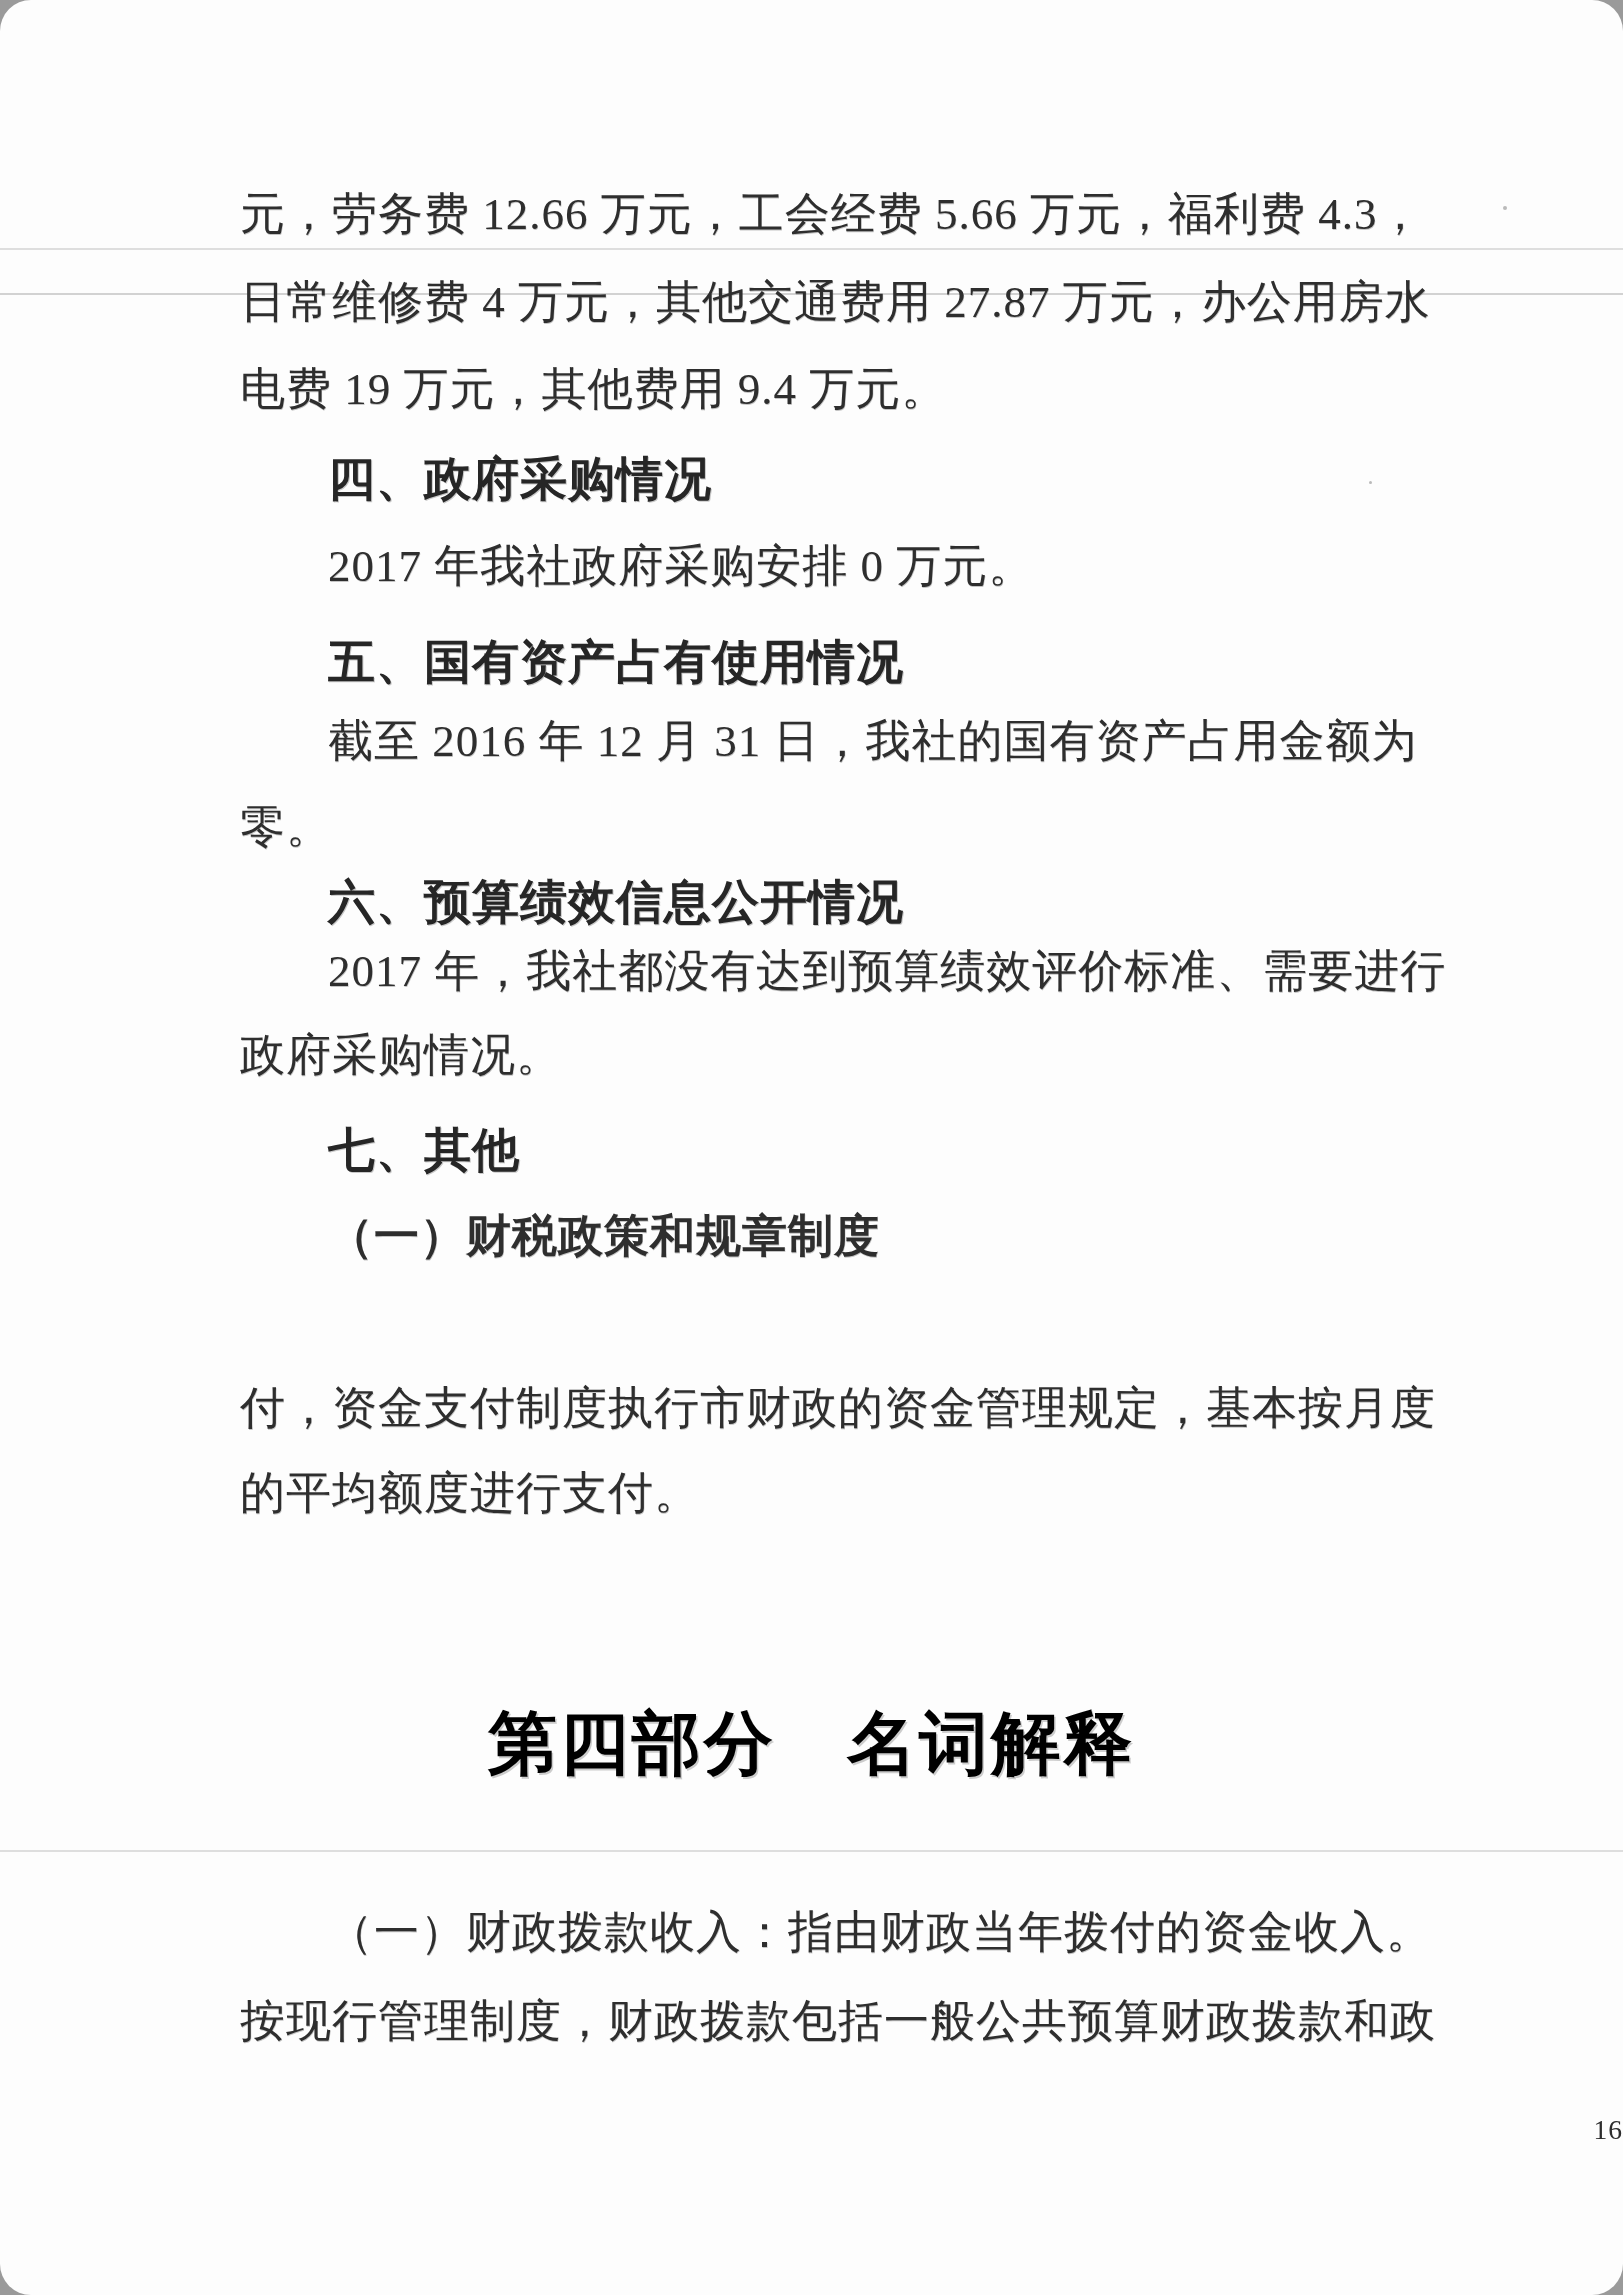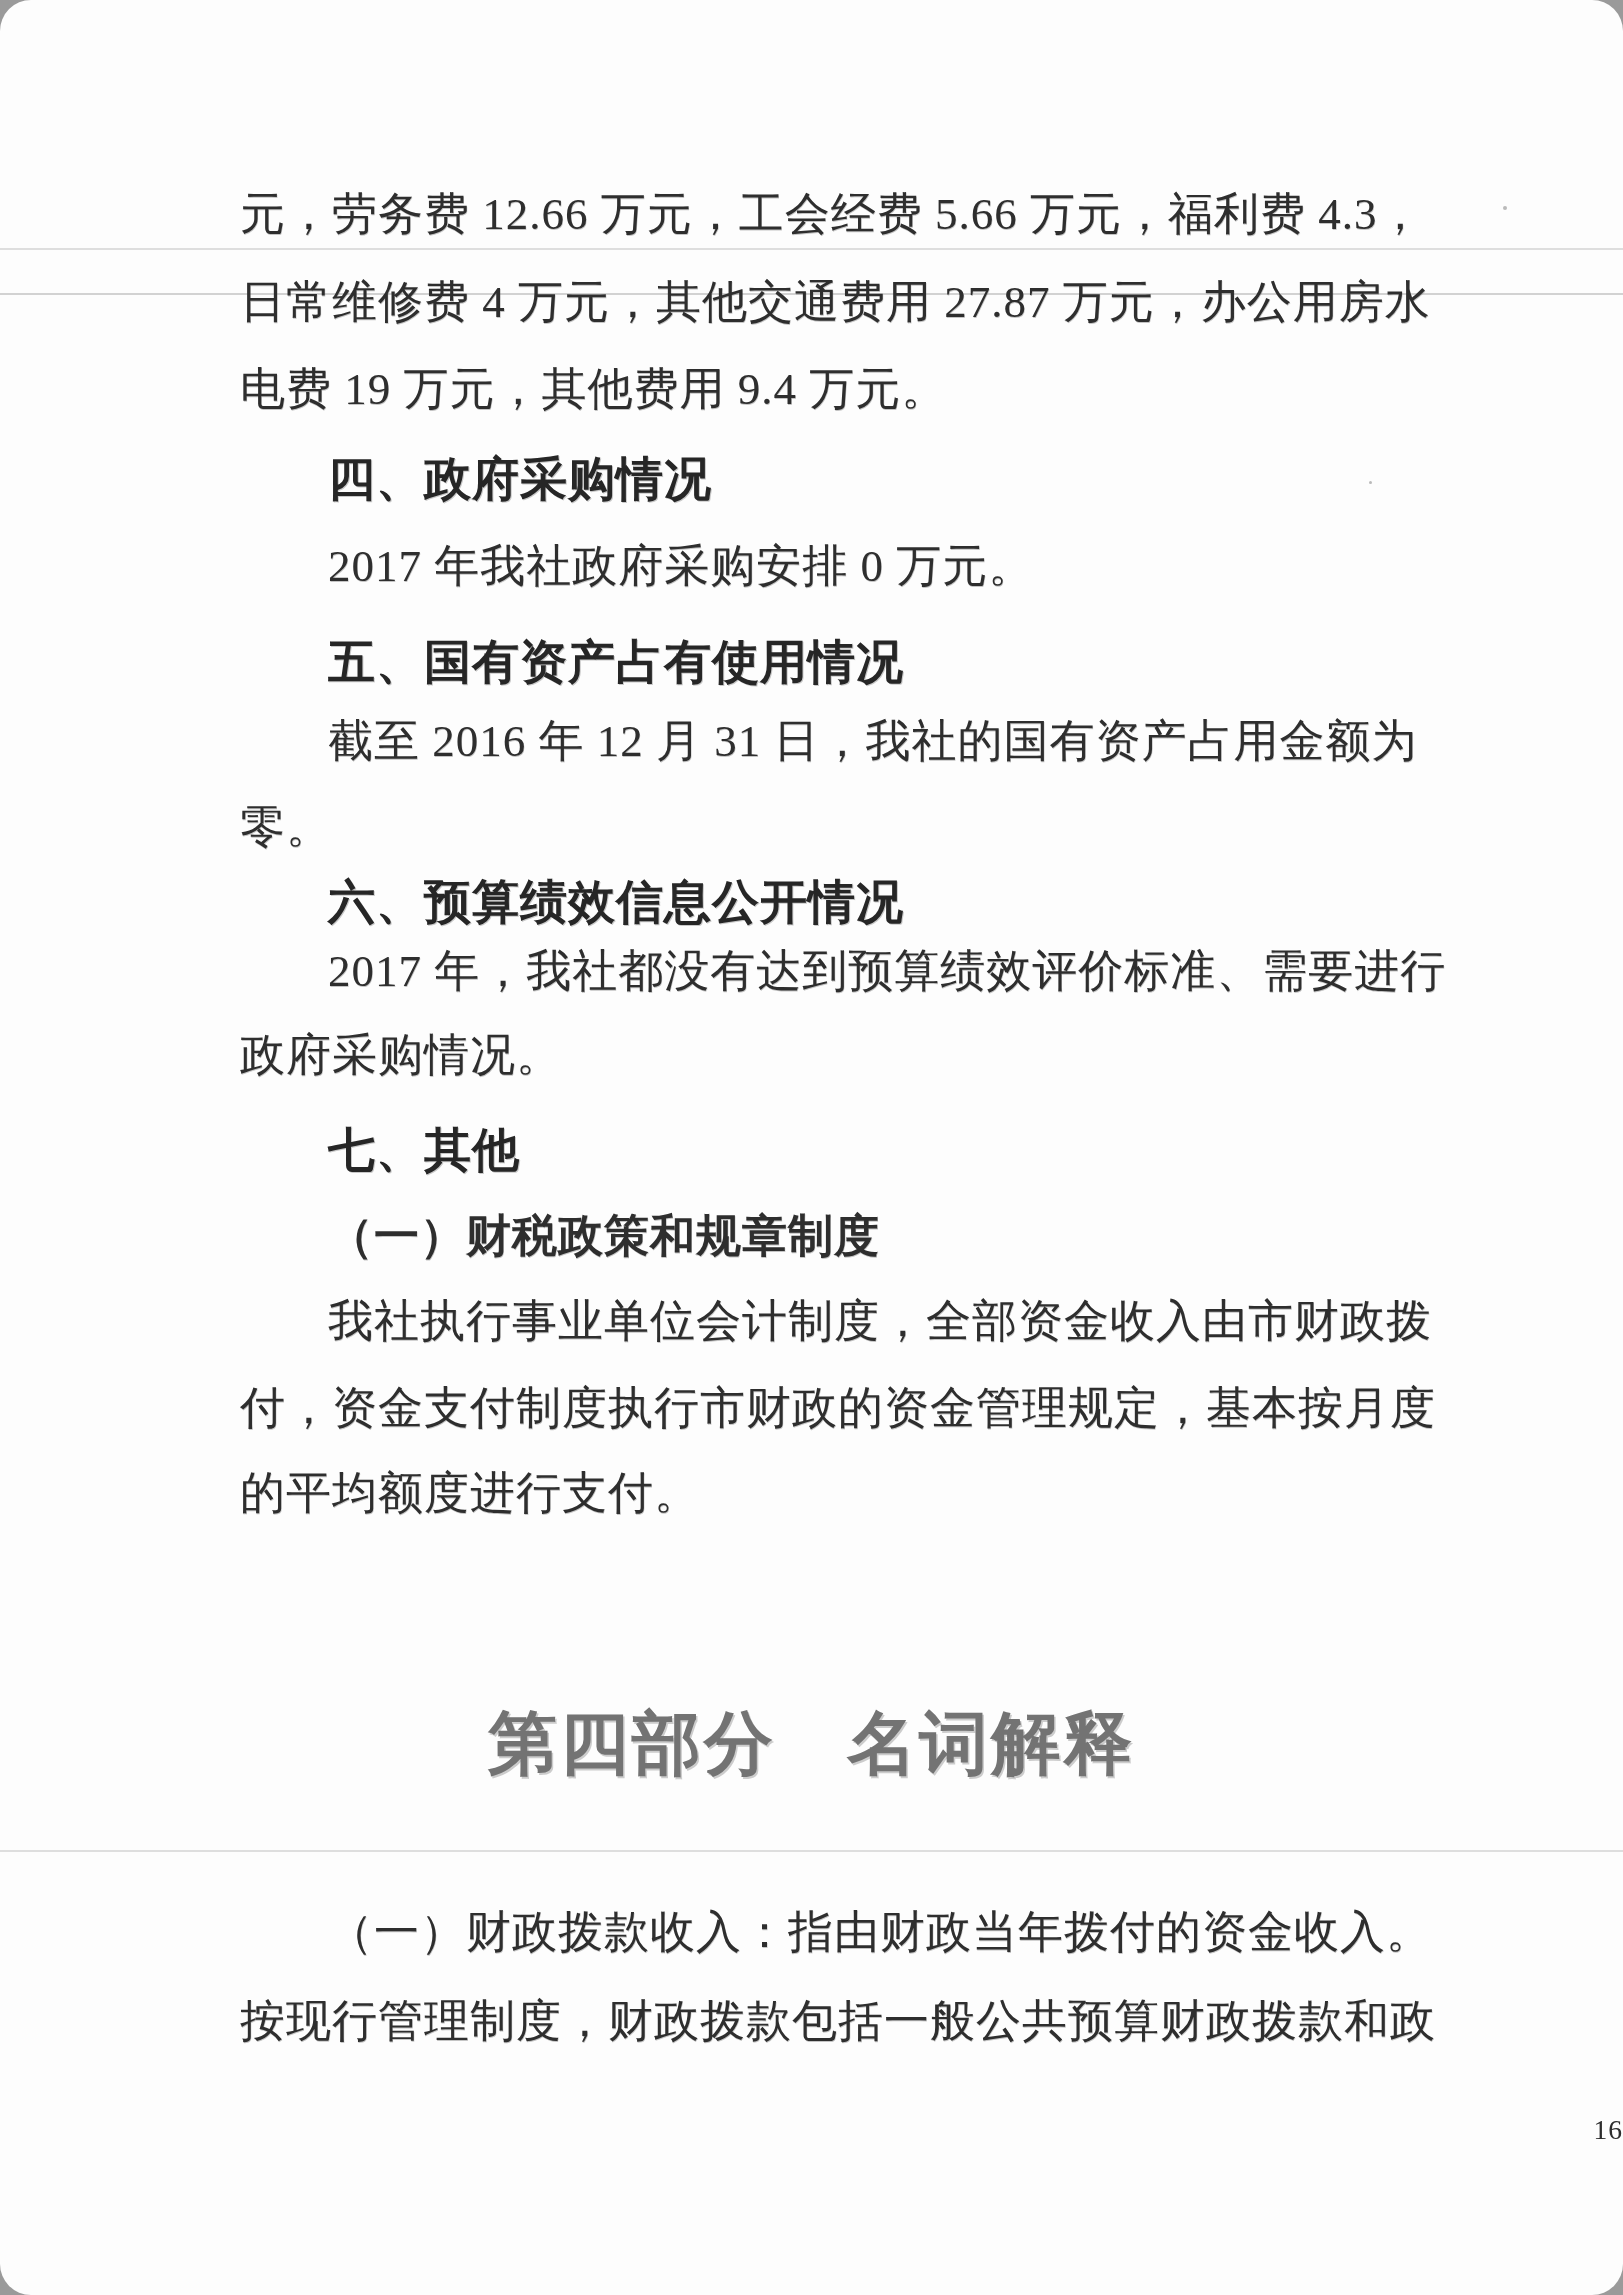--- a/index.html
+++ b/index.html
@@ -39,21 +39,21 @@
   }
   .part-heading {
     position: absolute;
     left: 0;
     width: 100%;
     text-align: center;
     font-family: "Liberation Sans", sans-serif;
     font-size: 69px;
     font-weight: bold;
     line-height: 1;
-    color: #737373;
+    color: #000000;
     letter-spacing: 2.9px;
     text-shadow: 1.5px 1.5px 0 rgba(80,80,80,0.28);
     white-space: nowrap;
   }
   .page-number {
     position: absolute;
     left: 0;
     width: 100%;
     text-align: right;
     font-size: 27.5px;
@@ -100,21 +100,20 @@
   <div class="line section-heading indent" style="top:630px;margin-top:8px;">五、国有资产占有使用情况</div>
   <div class="line body-text indent" style="top:719px;">截至 2016 年 12 月 31 日，我社的国有资产占用金额为</div>
   <div class="line body-text left" style="top:805px;">零。</div>
 
   <div class="line section-heading indent" style="top:863px;margin-top:15px;">六、预算绩效信息公开情况</div>
   <div class="line body-text indent" style="top:949px;">2017 年，我社都没有达到预算绩效评价标准、需要进行</div>
   <div class="line body-text left" style="top:1033px;">政府采购情况。</div>
 
   <div class="line section-heading indent" style="top:1126px;">七、其他</div>
   <div class="line body-text indent" style="top:1214px;font-weight:bold;">（一）财税政策和规章制度</div>
-  <div class="line body-text indent" style="top:1299px;">我社执行事业单位会计制度，全部资金收入由市财政拨</div>
   <div class="line body-text left" style="top:1386px;">付，资金支付制度执行市财政的资金管理规定，基本按月度</div>
   <div class="line body-text left" style="top:1471px;">的平均额度进行支付。</div>
 
   <div class="part-heading" style="top:1709px;">第四部分　名词解释</div>
 
   <div class="line body-text indent" style="top:1910px;">（一）财政拨款收入：指由财政当年拨付的资金收入。</div>
   <div class="line body-text left" style="top:1999px;">按现行管理制度，财政拨款包括一般公共预算财政拨款和政</div>
 
   <div class="page-number" style="top:2116px;">16</div>
 

